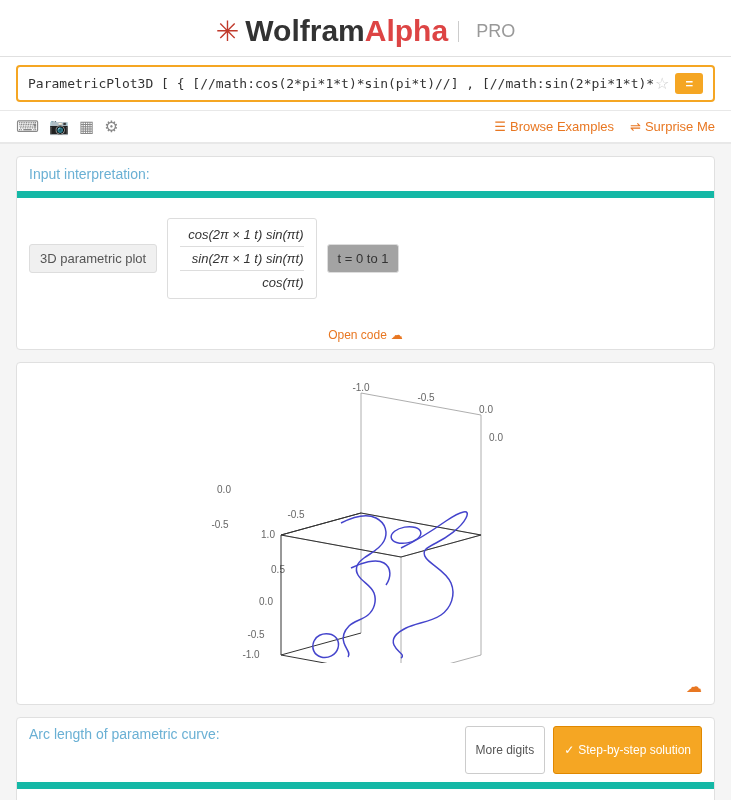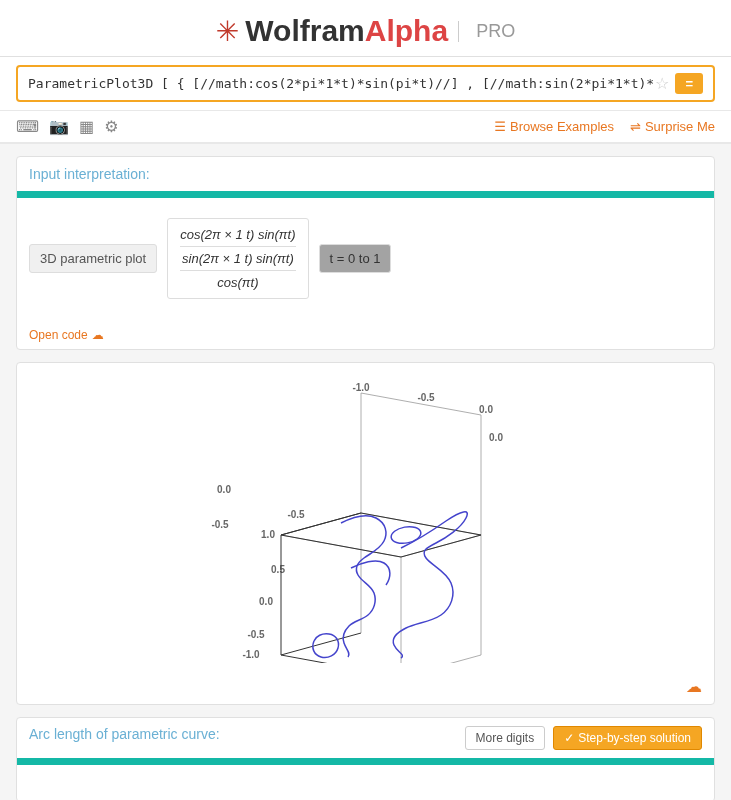--- a/index.html
+++ b/index.html
@@ -143,21 +143,21 @@
     .pod-title {
       color: #6ab0d4;
       font-size: 14px;
       font-weight: normal;
     }
     .pod-body {
       padding: 12px;
     }
     .pod-footer {
       padding: 6px 12px;
-      text-align: left;
+      text-align: center;
     }
     .open-code-link {
       color: #e87722;
       font-size: 12px;
       cursor: pointer;
       display: inline-flex;
       align-items: center;
       gap: 4px;
     }
 
@@ -180,23 +180,24 @@
     }
     .interp-box {
       border: 1px solid #ddd;
       border-radius: 3px;
       padding: 6px 12px;
       font-size: 13px;
       background: white;
     }
     .interp-box .math-line {
       display: block;
-      text-align: center;
+      text-align: right;
       padding: 2px 0;
       font-style: italic;
+      margin-left: 8px;
     }
     .interp-separator {
       display: block;
       border-top: 1px solid #ddd;
       margin: 2px 0;
     }
     .interp-param {
       border: 1px solid #ddd;
       border-radius: 3px;
       padding: 6px 10px;
@@ -206,37 +207,36 @@
     }
 
     
     .plot-container {
       min-height: 280px;
       position: relative;
       display: flex;
       align-items: flex-start;
       justify-content: center;
       padding: 10px;
-      font-weight: bold;
     }
 
     
     .arc-pod-body {
       padding: 12px 16px;
     }
     .arc-actions {
       float: right;
       display: flex;
       gap: 8px;
     }
     .btn-more {
       background: white;
       border: 1px solid #ccc;
       border-radius: 3px;
-      padding: 4px 10px;
+      padding: 16px 10px;
       font-size: 12px;
       cursor: pointer;
       color: #555;
     }
     .btn-step {
       background: #f5a623;
       border: 1px solid #e08800;
       border-radius: 3px;
       padding: 4px 10px;
       font-size: 12px;

